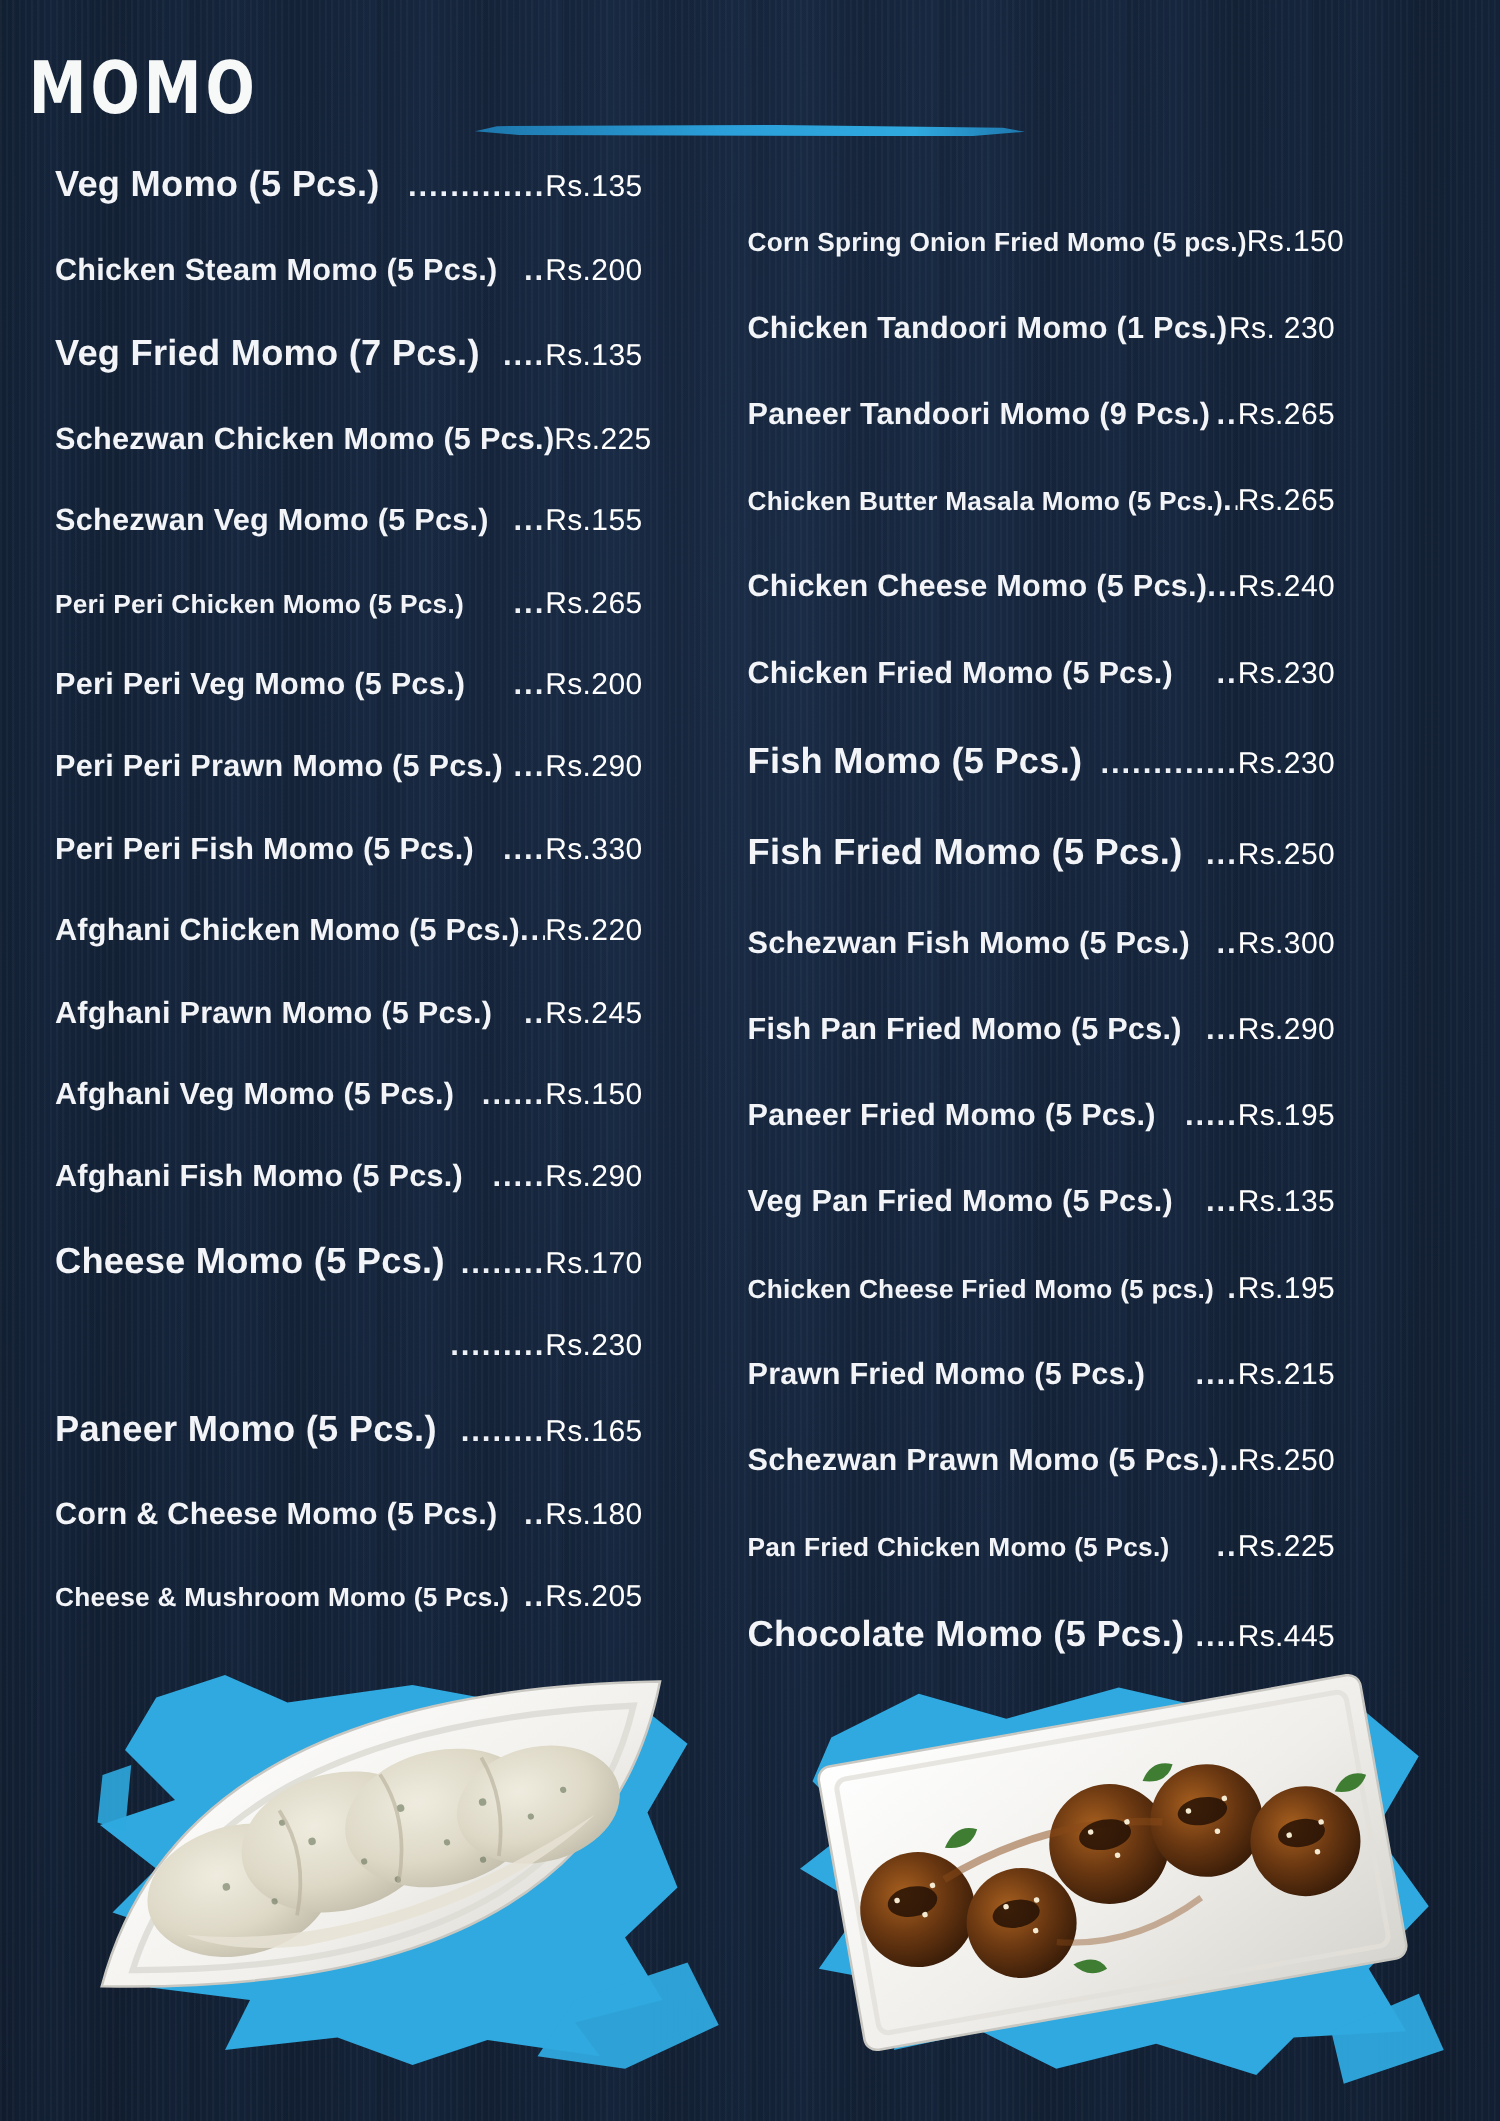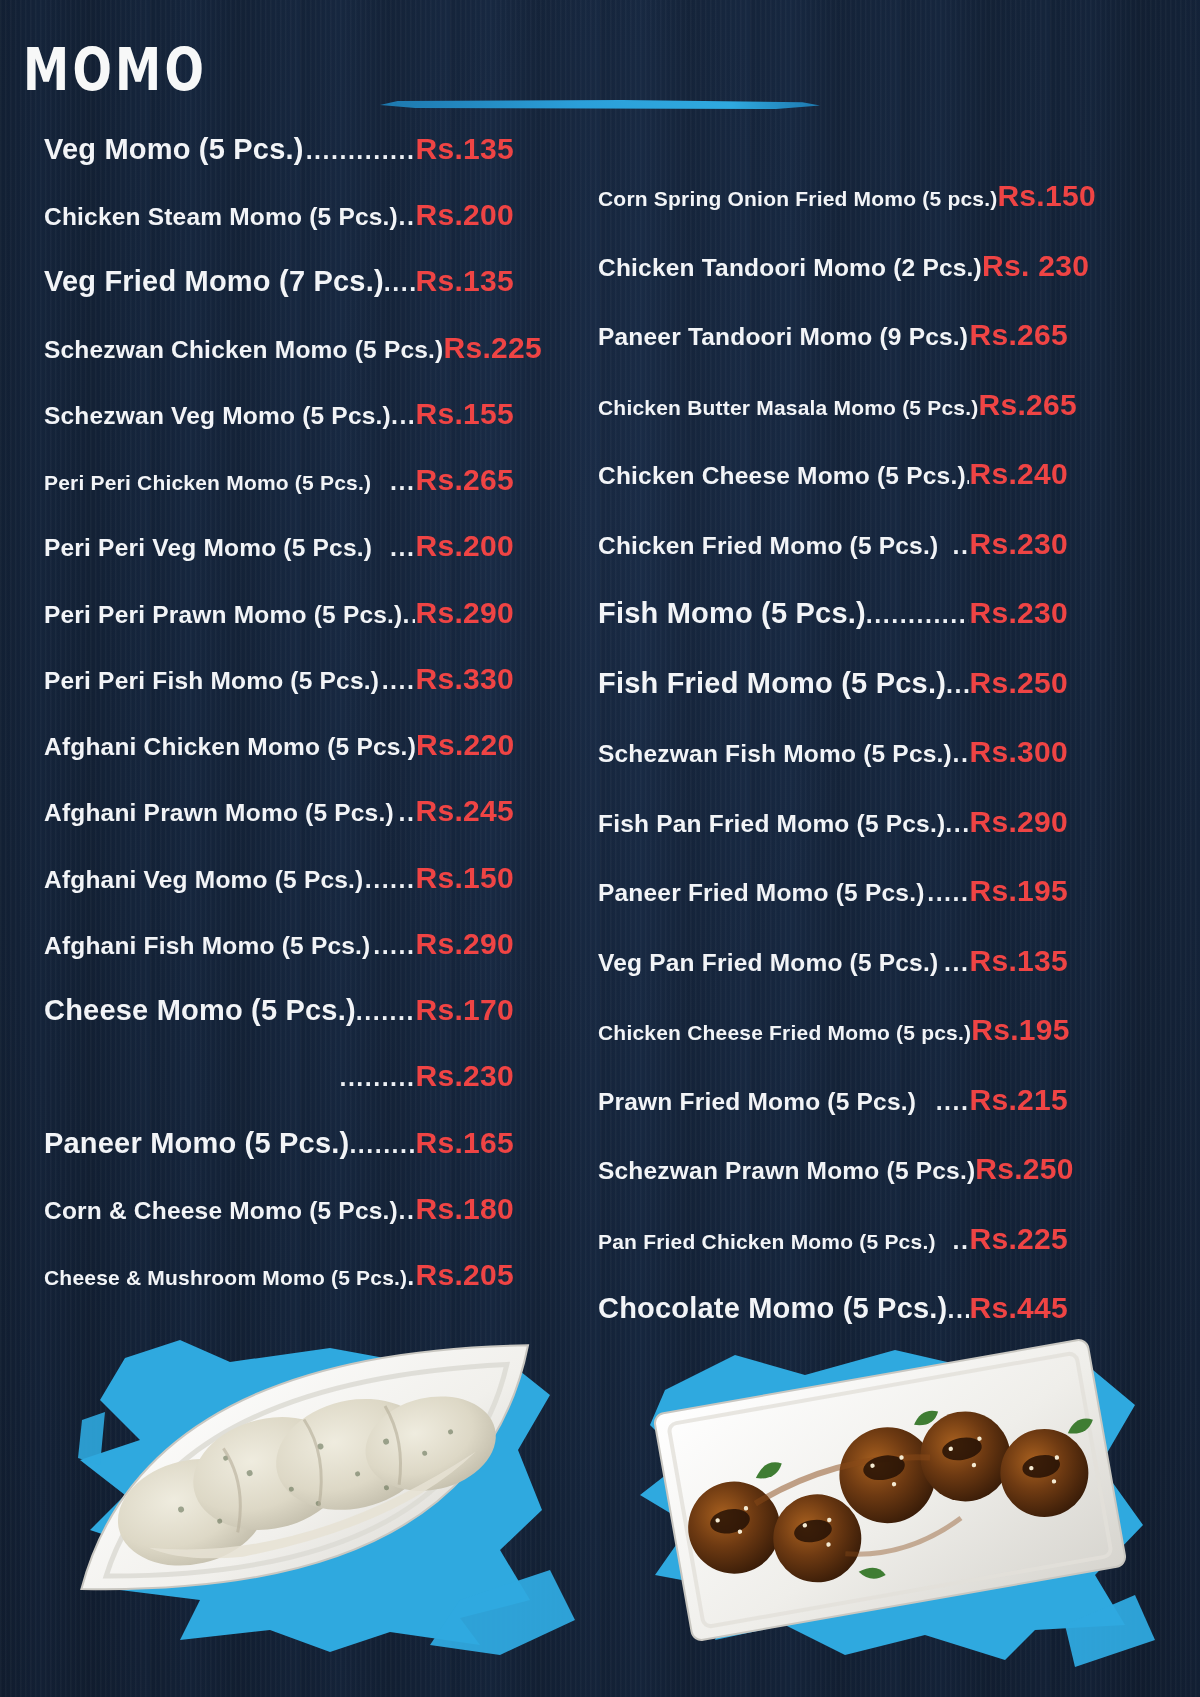--- a/index.html
+++ b/index.html
@@ -32,21 +32,21 @@
   .col{position:absolute;display:flex;flex-direction:column;justify-content:space-between;}
   .col-left {left:44px; top:132px;width:470px;height:1160px;}
   .col-right{left:598px;top:148px;width:470px;height:1146px;margin-top:31px;}
 
   .row{display:flex;align-items:baseline;white-space:nowrap;}
   .item-name{flex:0 1 auto;font-weight:600;color:#f2f4f7;letter-spacing:0.2px;}
   .sz-l{font-size:29px;}
   .sz-m{font-size:24.5px;}
   .sz-s{font-size:21px;}
   .leader{flex:1 1 auto;text-align:right;overflow:hidden;font-size:25px;font-weight:700;letter-spacing:1.5px;color:#eef1f5;}
-  .price{flex:0 0 auto;font-size:30px;font-weight:700;color:#ef4444;letter-spacing:0.3px;}
+  .price{flex:0 0 auto;font-size:24px;font-weight:400;color:#ffffff;letter-spacing:0.3px;}
 
   
   .photo{position:absolute;}
   .photo-left {left:30px; top:1300px;}
   .photo-right{left:595px;top:1295px;}
 </style>
 </head>
 <body>
 
 <div class="header">
@@ -146,21 +146,21 @@
     </div>
 </div>
 
 <div class="col col-right">
   <div class="row">
       <span class="item-name sz-s">Corn Spring Onion Fried Momo (5 pcs.)</span>
       <span class="leader">..</span>
       <span class="price">Rs.150</span>
     </div>
   <div class="row">
-      <span class="item-name sz-m">Chicken Tandoori Momo (2 Pcs.)</span>
+      <span class="item-name sz-m">Chicken Tandoori Momo (1 Pcs.)</span>
       <span class="leader">..</span>
       <span class="price">Rs. 230</span>
     </div>
   <div class="row">
       <span class="item-name sz-m">Paneer Tandoori Momo (9 Pcs.)</span>
       <span class="leader">..</span>
       <span class="price">Rs.265</span>
     </div>
   <div class="row">
       <span class="item-name sz-s">Chicken Butter Masala Momo (5 Pcs.)</span>

